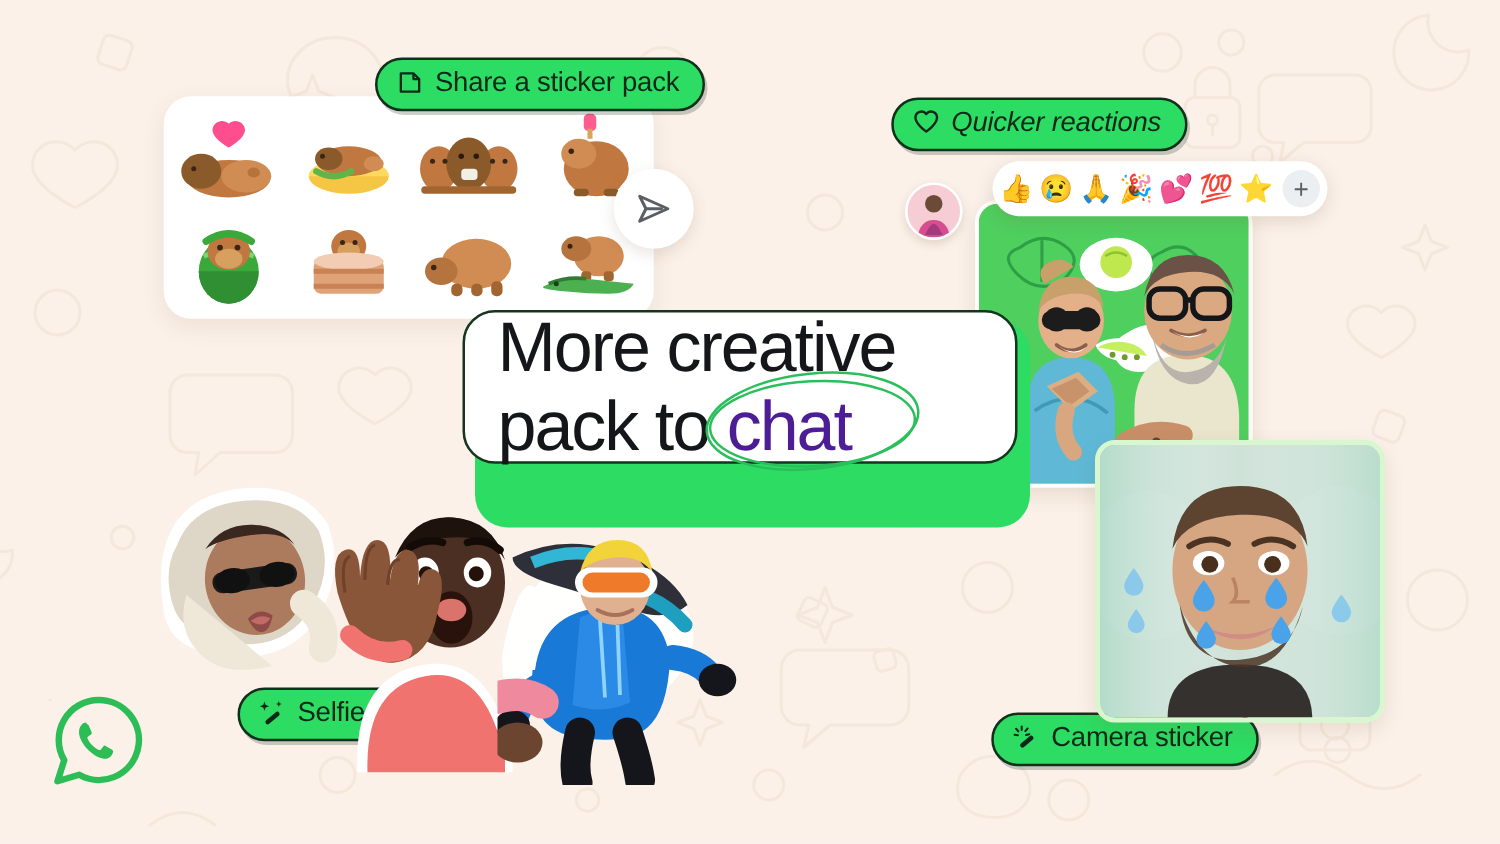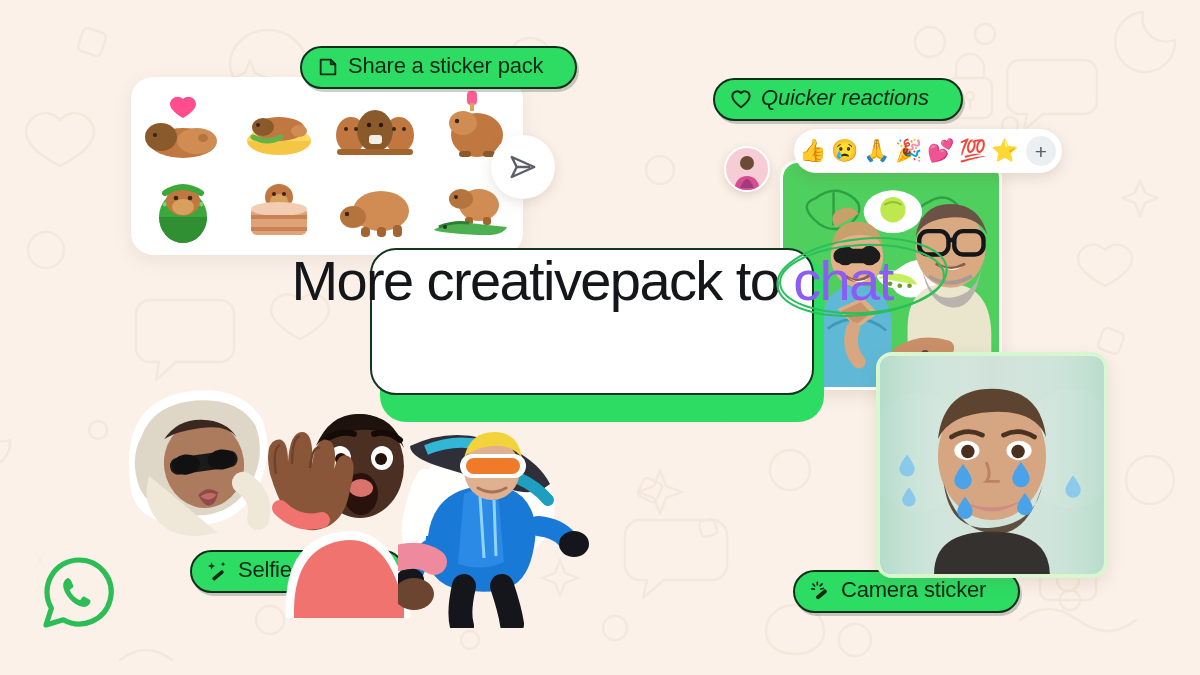--- a/index.html
+++ b/index.html
@@ -55,26 +55,26 @@
     border-radius: 50%;
     background: #ffffff;
     box-shadow: 0 4px 12px rgba(120,90,60,.16);
     display: flex; align-items: center; justify-content: center;
   }
 
   
   .pill {
     position: absolute;
     display: inline-flex;
-    align-items: center;
+    align-items: flex-start;
     gap: 9px;
     background: #2ddc63;
     border: 2.5px solid #10301c;
     border-radius: 999px;
-    padding: 7px 32px 9px 15px;
+    padding: 7px 19px 9px 15px;
     color: #0d2818;
     font-size: 22px;
     letter-spacing: -.2px;
     white-space: nowrap;
     box-shadow: 2px 3px 0 rgba(13,40,24,.22);
   }
   .pill .pill-icon { display: flex; align-items: center; }
   .pill .pill-text { line-height: 1; padding-bottom: 1px; }
 
   #pill-share   { left: 300px; top: 46px; }
@@ -84,37 +84,37 @@
 
   
   .headline-shadow {
     left: 380px; top: 256px;
     width: 444px; height: 166px;
     background: #2ddc63;
     border-radius: 26px;
   }
   .headline-card {
     left: 370px; top: 248px;
-    width: 444px; height: 147px;
+    width: 444px; height: 123px;
     background: #ffffff;
     border: 2.5px solid #15351f;
     border-radius: 26px;
     box-sizing: border-box;
-    display: flex; flex-direction: row;
+    display: flex; flex-direction: column;
     justify-content: center;
     padding: 0 26px;
   }
   .headline-line {
     font-size: 56px;
     line-height: 1.12;
     color: #14161a;
     letter-spacing: -1.6px;
     white-space: nowrap;
   }
-  .hl-accent { color: #8b5cf6; position: relative; text-align: right; }
+  .hl-accent { color: #4c1d95; position: relative; text-align: right; }
   .hl-circle {
     position: absolute;
     left: -20px; top: -14px;
     width: 178px; height: 84px;
     pointer-events: none;
   }
 
   
   .photo-couple {
     left: 780px; top: 160px;

